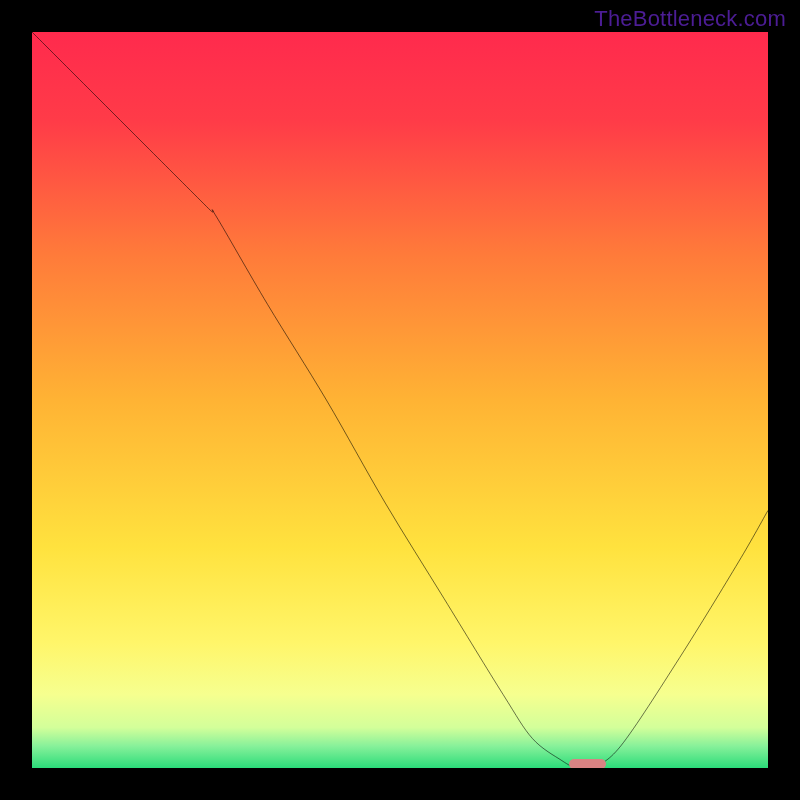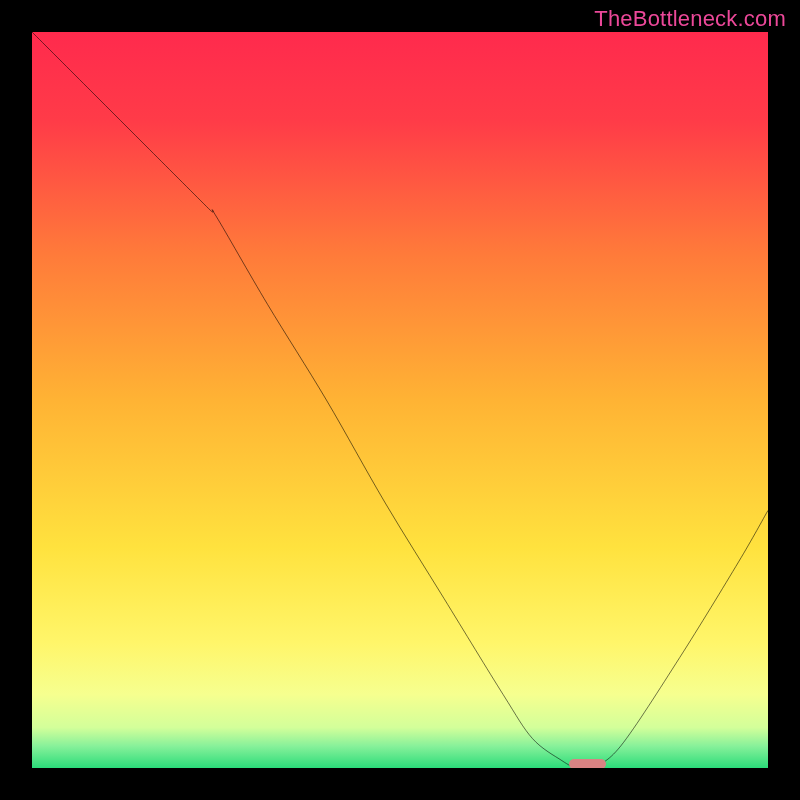--- a/index.html
+++ b/index.html
@@ -42,21 +42,21 @@
   }
   .marker {
     position: absolute;
     height: 10px;
     border-radius: 5px;
   }
   .watermark {
     position: absolute;
     top: 6px;
     right: 14px;
-    color: #ec4899;
+    color: #4c1d95;
     font-family: Arial, Helvetica, sans-serif;
     font-size: 22px;
     letter-spacing: 0.2px;
   }
 </style>
 </head>
 <body>
 
 <div class="frame">
   <div class="plot-area">

